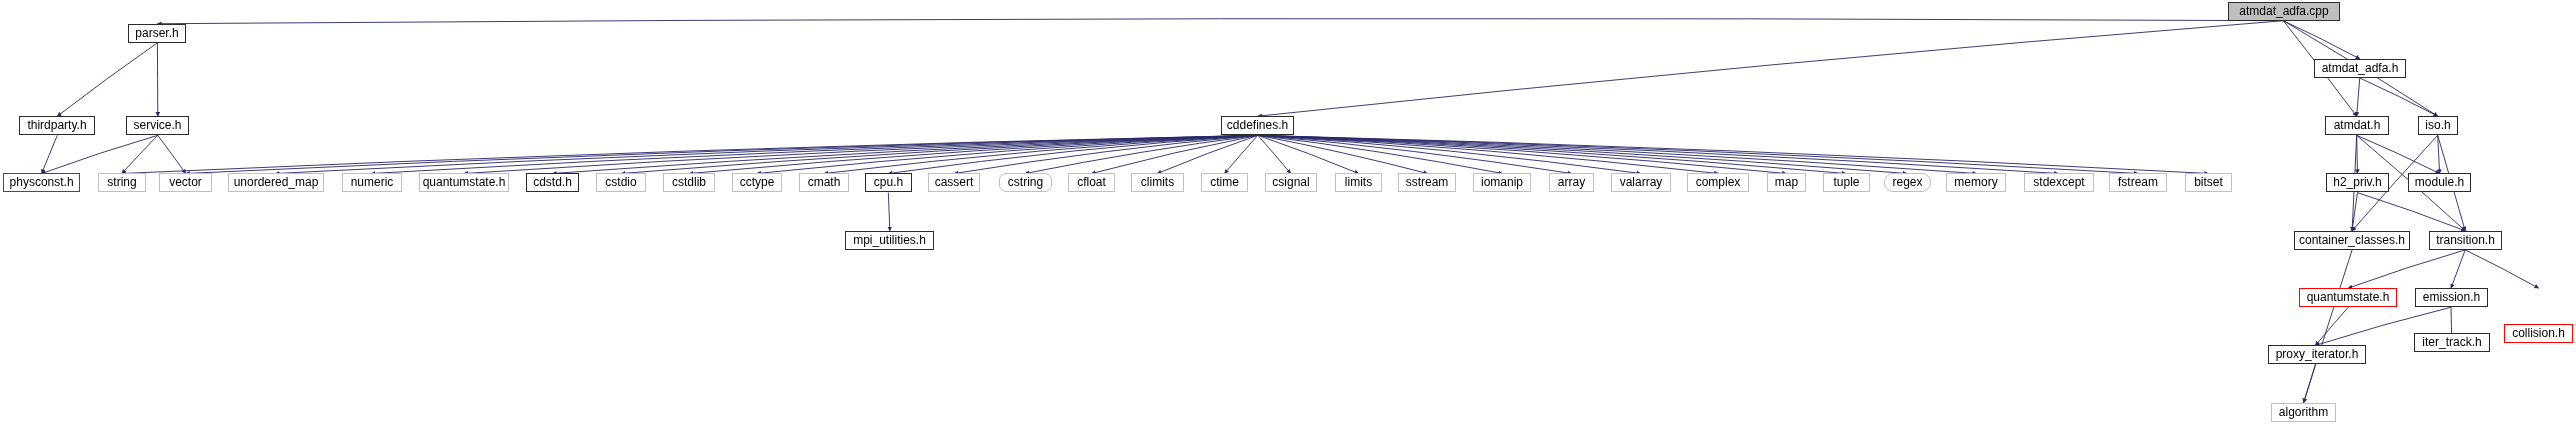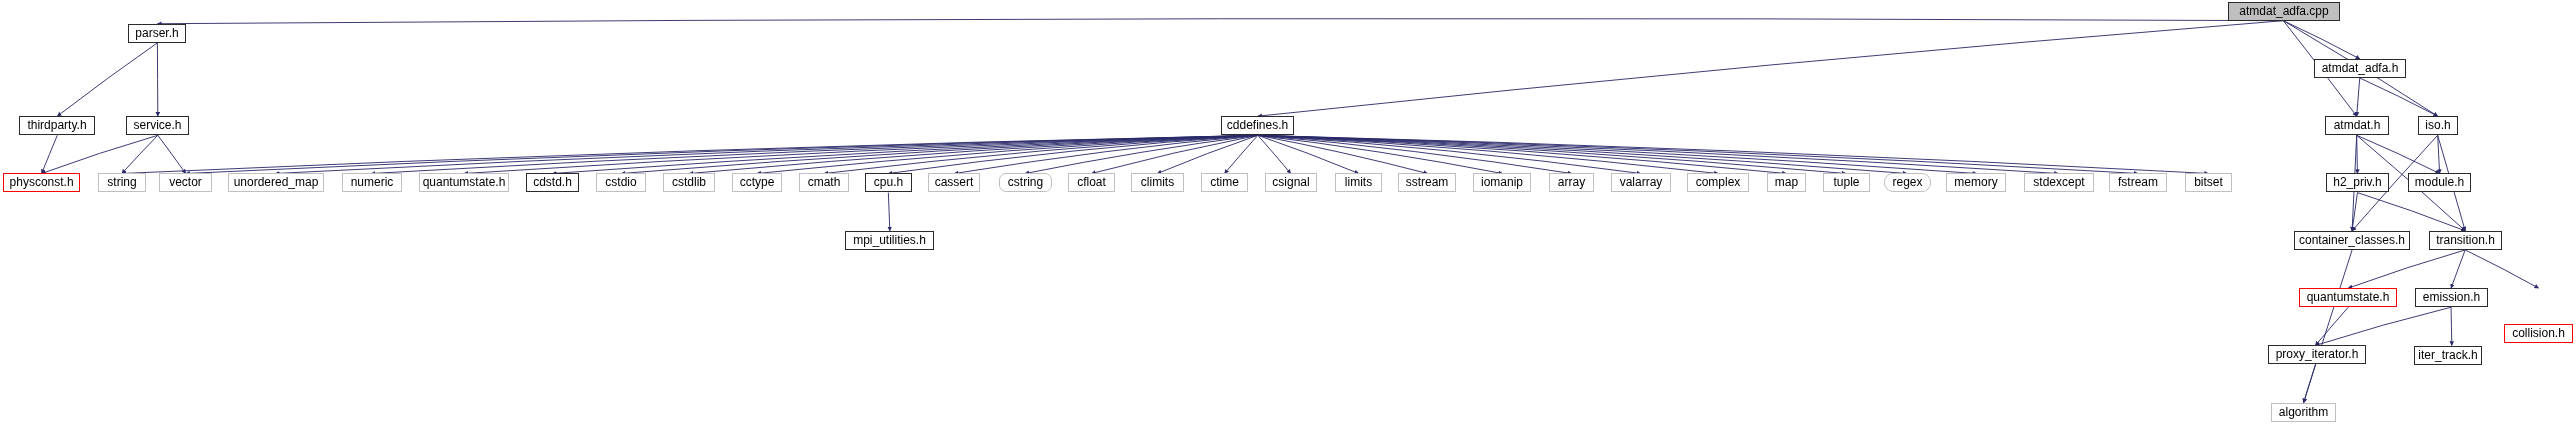--- a/index.html
+++ b/index.html
@@ -155,16 +155,16 @@
     <div class="node kind-lib" style="left: 2185px; top: 173px; width: 47px;">bitset</div>
     <div class="node kind-hdr" style="left: 2326px; top: 173px; width: 63px;">h2_priv.h</div>
     <div class="node kind-hdr" style="left: 2408px; top: 173px; width: 63px;">module.h</div>
     <div class="node kind-hdr" style="left: 845px; top: 231px; width: 89px;">mpi_utilities.h</div>
     <div class="node kind-hdr" style="left: 2294px; top: 231px; width: 116px;">container_classes.h</div>
     <div class="node kind-hdr" style="left: 2429px; top: 231px; width: 73px;">transition.h</div>
     <div class="node kind-red" style="left: 2299px; top: 288px; width: 98px;">quantumstate.h</div>
     <div class="node kind-hdr" style="left: 2415px; top: 288px; width: 73px;">emission.h</div>
     <div class="node kind-red" style="left: 2504px; top: 288px; width: 69px; margin-top: 36px;">collision.h</div>
     <div class="node kind-hdr" style="left: 2268px; top: 345px; width: 98px;">proxy_iterator.h</div>
-    <div class="node kind-hdr" style="left: 2414px; top: 346px; width: 68px;">iter_track.h</div>
+    <div class="node kind-hdr" style="left: 2414px; top: 333px; width: 76px;">iter_track.h</div>
     <div class="node kind-lib" style="left: 2271px; top: 403px; width: 65px;">algorithm</div>
   </div>
 
 
 </body></html>

